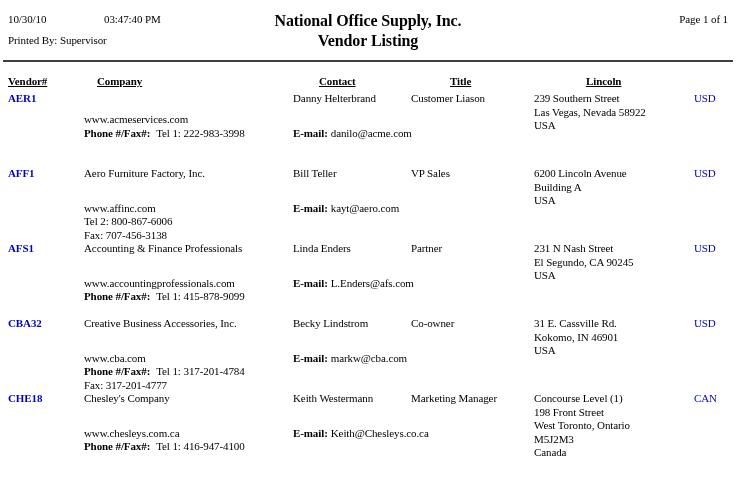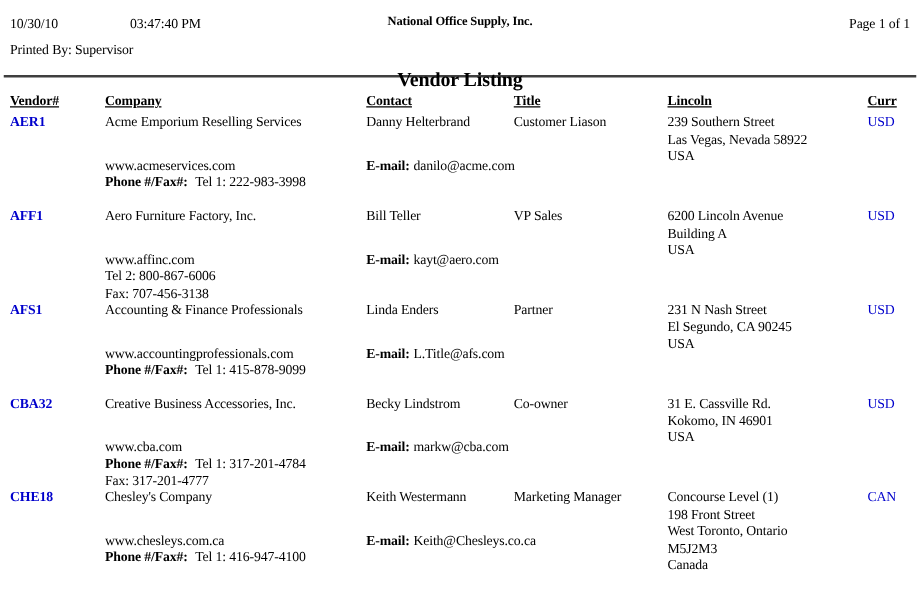--- a/index.html
+++ b/index.html
@@ -4,33 +4,33 @@
 <style>
   * { margin:0; padding:0; box-sizing:border-box; }
   html,body { width:736px; height:482px; background:#ffffff; overflow:hidden; }
   body {
     font-family:"Liberation Serif","DejaVu Serif",serif;
     font-size:11px; color:#000; letter-spacing:-0.1px;
   }
   .report-header { position:relative; height:60px; }
   .hdr-date   { position:absolute; left:8px;  top:13px; }
   .hdr-time   { position:absolute; left:76px; top:13px;padding-left:28px; }
-  .hdr-company{ position:absolute; left:0; width:100%; top:12px; text-align:center; font-weight:bold; font-size:10px; }
+  .hdr-company{ position:absolute; left:0; width:100%; top:12px; text-align:center; font-weight:bold; font-size:16px; }
   .hdr-page   { position:absolute; right:8px; top:13px; }
   .hdr-printed{ position:absolute; left:8px; top:34px; }
-  .hdr-title  { position:absolute; left:0; width:100%; top:32px; text-align:center; font-weight:bold; font-size:16px;margin-top:24px; }
+  .hdr-title  { position:absolute; left:0; width:100%; top:32px; text-align:center; font-weight:bold; font-size:16px; }
   .rule { border-top:2px solid #3f3f3f; margin:0 3px; }
 
   .grid-cols {
     display:grid;
     grid-template-columns:76px 209px 118px 123px 160px 42px;
     padding-left:8px;
     align-items:start;
   }
-  .table-header { margin-top:13px; }
+  .table-header { margin-top:13px;gap:13px; }
   .table-header span { font-weight:bold; text-decoration:underline; }
 
   #vendor-list { margin-top:5px; }
   .vendor-block { min-height:75px; line-height:13.5px; }
   .vendor-block .col { line-height:13.5px; }
   .bold { font-weight:bold; }
   .gap-top { margin-top:21px; }
   .nowrap { white-space:nowrap; }
   .phone-val { margin-left:6px; }
   .email-val { margin-left:3px; }
@@ -57,21 +57,20 @@
   <span>Contact</span>
   <span>Title</span>
   <span>Lincoln</span>
   <span>Curr</span>
 </div>
 
 <div id="vendor-list">
   <div class="grid-cols vendor-block">
     <div class="col vendor-id">AER1</div>
     <div class="col nowrap">
-      <div>Acme Emporium Reselling Services</div>
       <div class="gap-top">www.acmeservices.com</div>
       <div><span class="bold">Phone #/Fax#:</span><span class="phone-val">Tel 1: 222-983-3998</span></div>
       <div></div>
     </div>
     <div class="col nowrap">
       <div>Danny Helterbrand</div>
       <div class="gap-top"><span class="bold">E-mail:</span><span class="email-val">danilo@acme.com</span></div>
     </div>
     <div class="col">Customer Liason</div>
     <div class="col">
@@ -108,21 +107,21 @@
   <div class="grid-cols vendor-block">
     <div class="col vendor-id">AFS1</div>
     <div class="col nowrap">
       <div>Accounting &amp; Finance Professionals</div>
       <div class="gap-top">www.accountingprofessionals.com</div>
       <div><span class="bold">Phone #/Fax#:</span><span class="phone-val">Tel 1: 415-878-9099</span></div>
       <div></div>
     </div>
     <div class="col nowrap">
       <div>Linda Enders</div>
-      <div class="gap-top"><span class="bold">E-mail:</span><span class="email-val">L.Title@afs.com</span></div>
+      <div class="gap-top"><span class="bold">E-mail:</span><span class="email-val">L.Enders@afs.com</span></div>
     </div>
     <div class="col">Partner</div>
     <div class="col">
         <div>231 N Nash Street</div>
         <div>El Segundo, CA 90245</div>
         <div>USA</div>
       </div>
     <div class="col currency">USD</div>
   </div>
 

